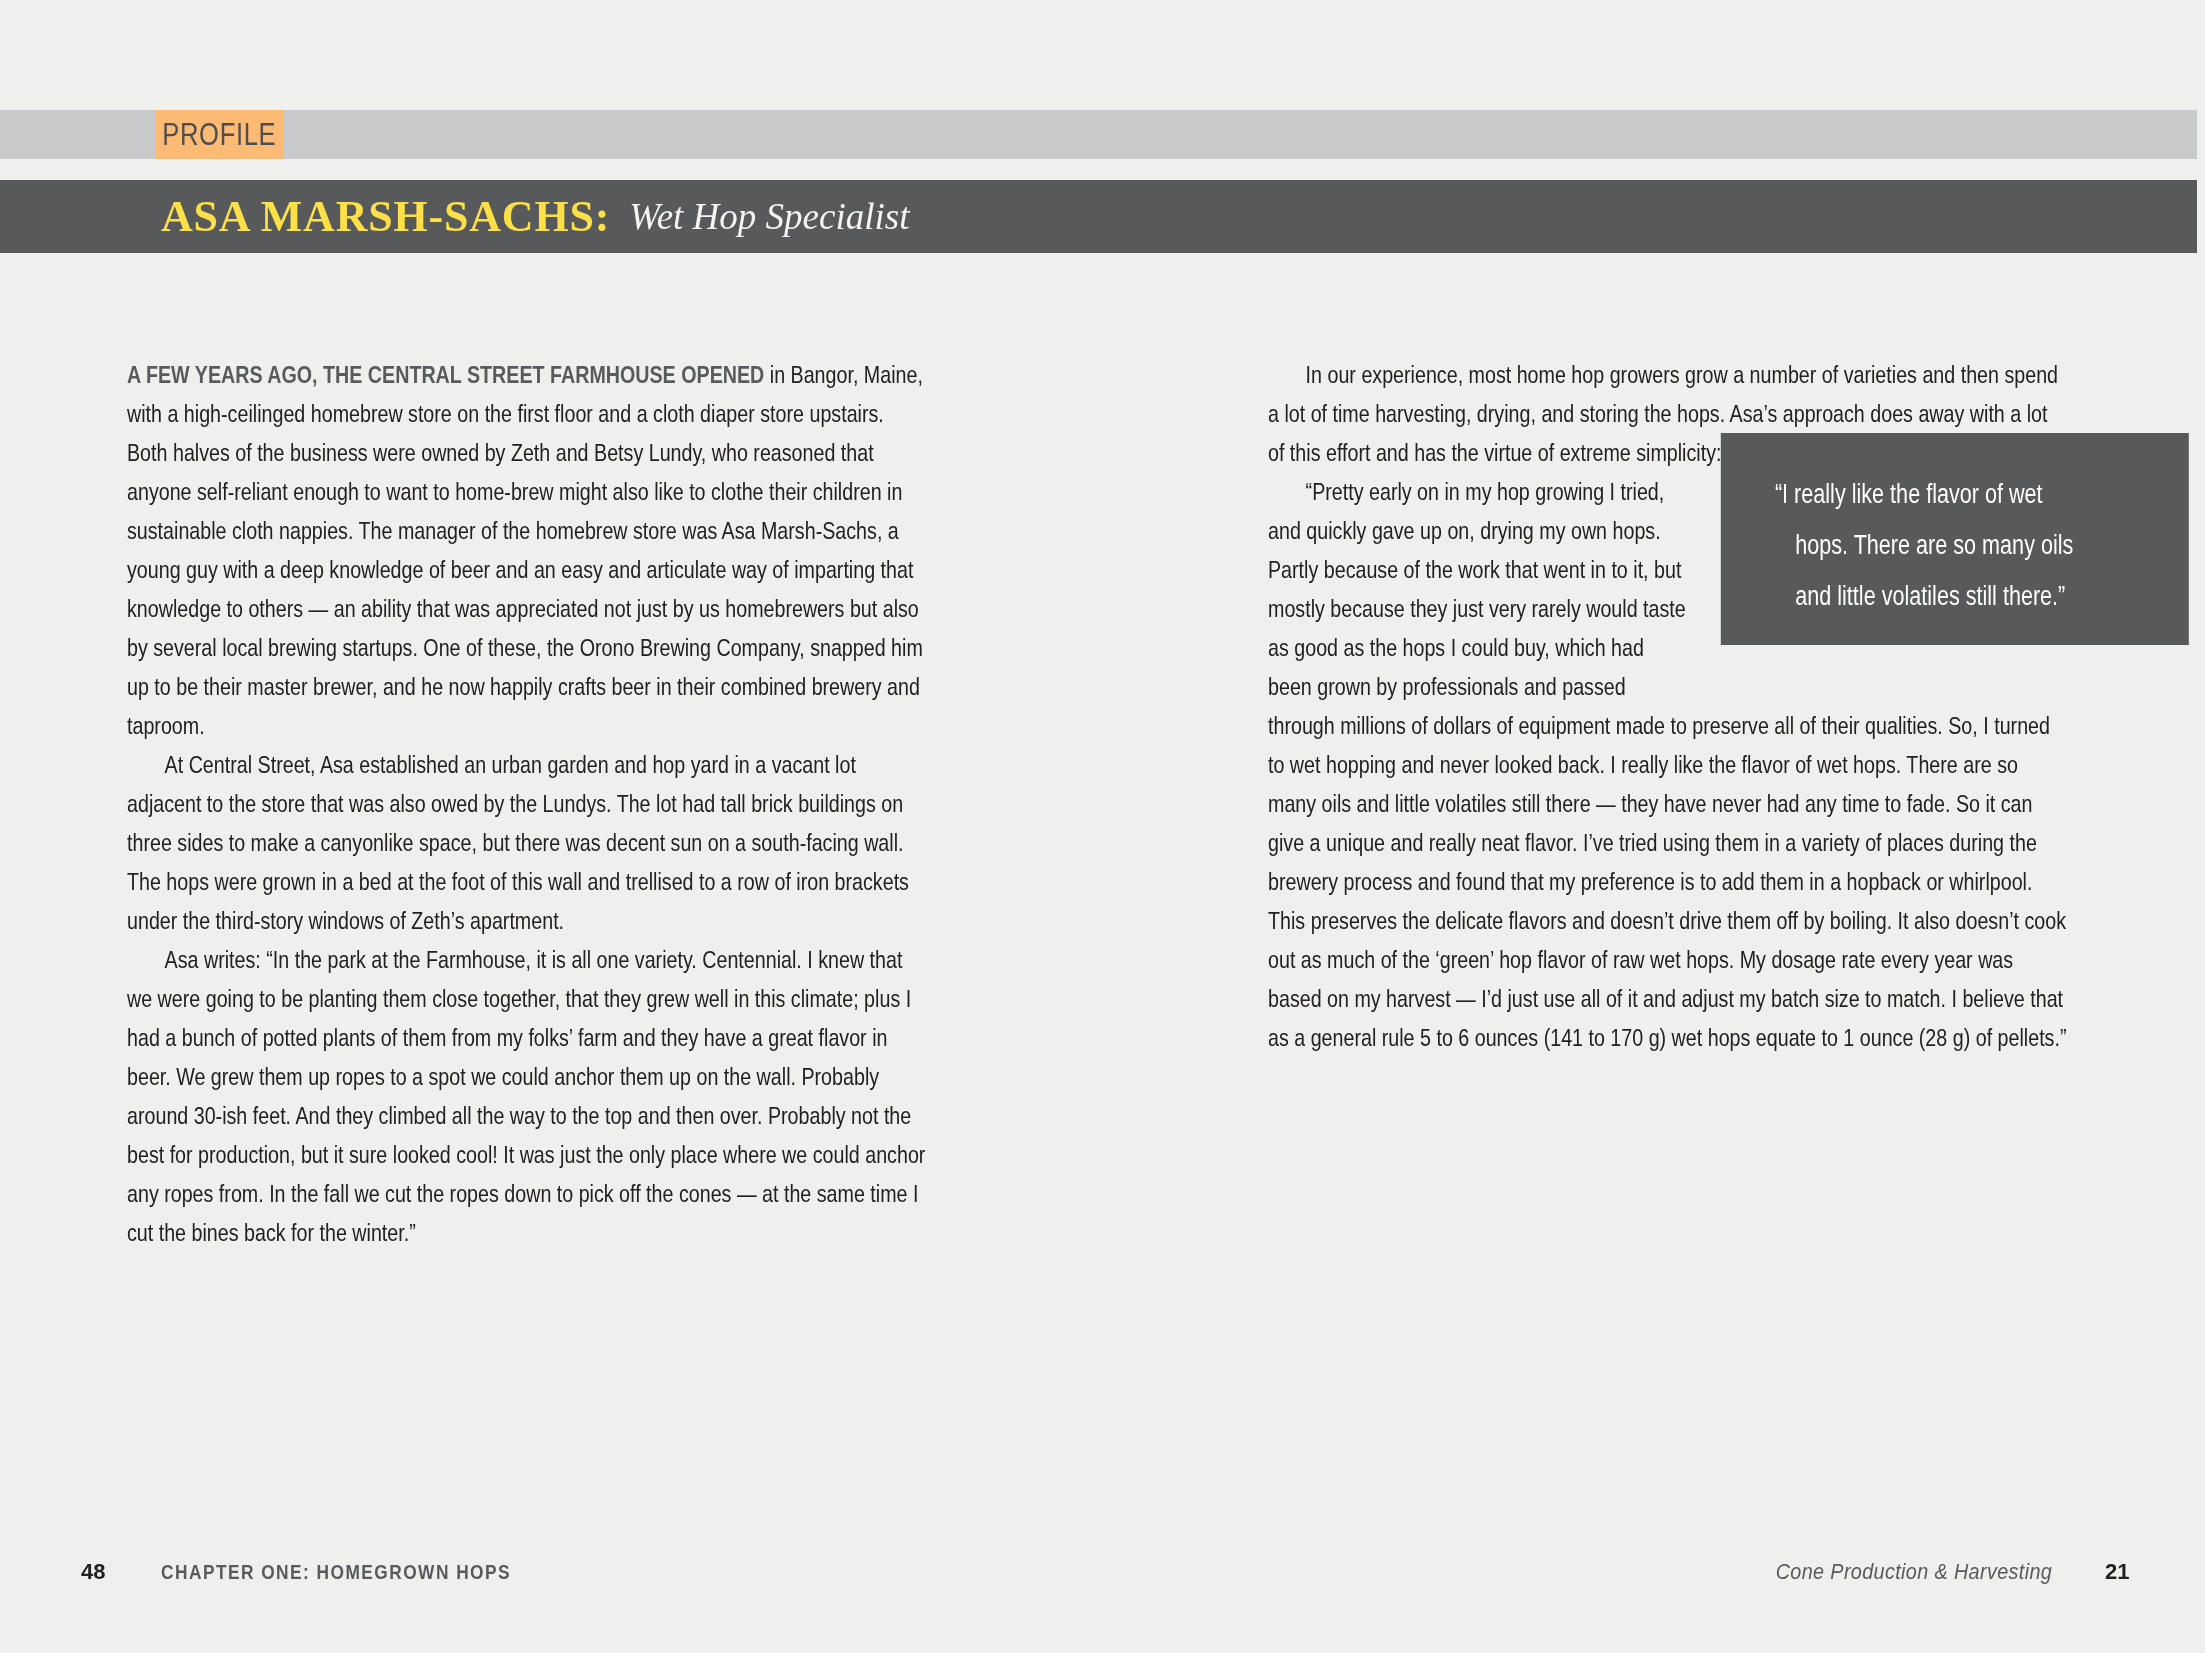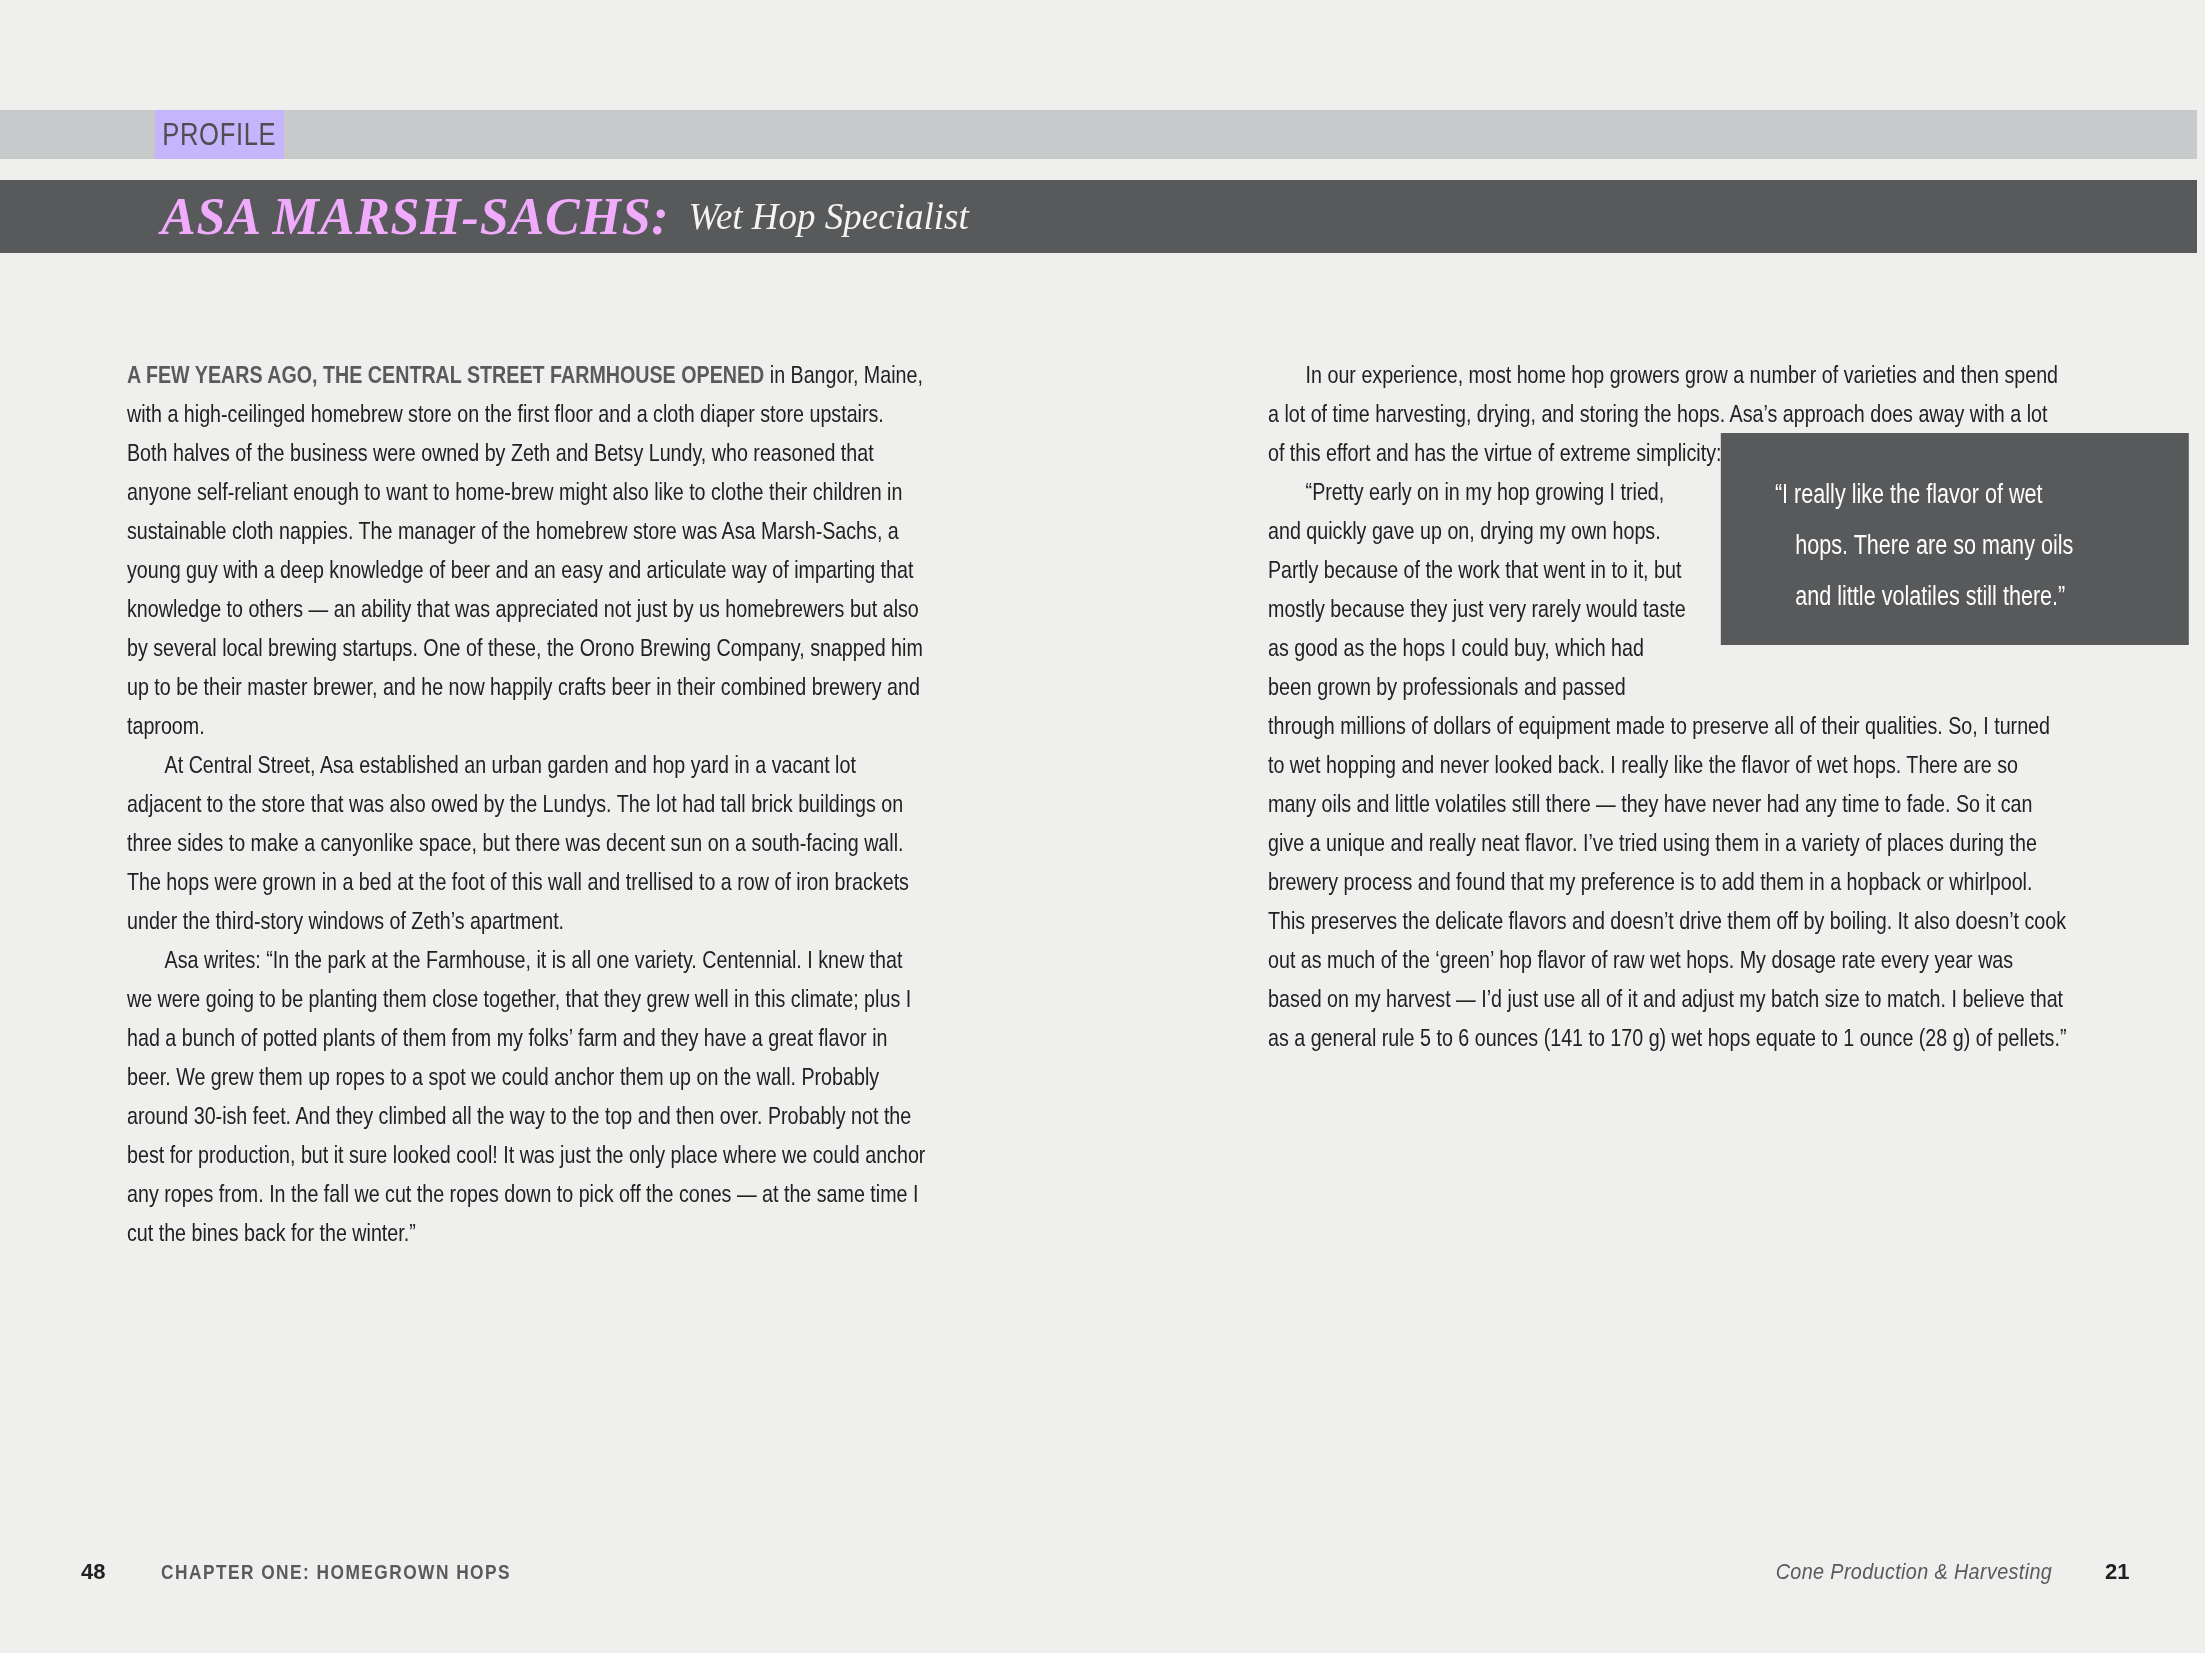--- a/index.html
+++ b/index.html
@@ -9,35 +9,35 @@
     font-family:"Liberation Sans",sans-serif;
     color:#232021;
   }
   
   .band-light{
     position:absolute;left:0;top:110px;width:2197px;height:49px;
     background:#c8c9cb;
   }
   .kicker-tab{
     position:absolute;left:155px;top:0;height:49px;width:129px;
-    background:#c4b5fd;
+    background:#fdba74;
     display:flex;align-items:center;justify-content:center;
   }
   .kicker-text{
     font-size:32px;color:#4d4e50;letter-spacing:0.8px;
     transform:scaleX(0.8);transform-origin:center center;white-space:nowrap;
   }
   .band-dark{
     position:absolute;left:0;top:180px;width:2197px;height:73px;
     background:#58595b;
     display:flex;align-items:center;padding-left:161px;box-sizing:border-box;
   }
   .title-name{
     font-family:"Liberation Serif",serif;font-weight:700;
-    font-size:52px;color:#f0abfc;letter-spacing:0.8px;white-space:nowrap;font-style:italic;
+    font-size:44px;color:#fde047;letter-spacing:0.8px;white-space:nowrap;
   }
   .title-sub{
     font-family:"Liberation Serif",serif;font-style:italic;font-weight:400;
     font-size:37px;color:#f4f4f2;margin-left:19px;white-space:nowrap;
   }
   
   .column{
     position:absolute;top:355px;width:1001px;
     font-size:24.6px;line-height:39px;
     transform:scaleX(0.8);transform-origin:left top;

